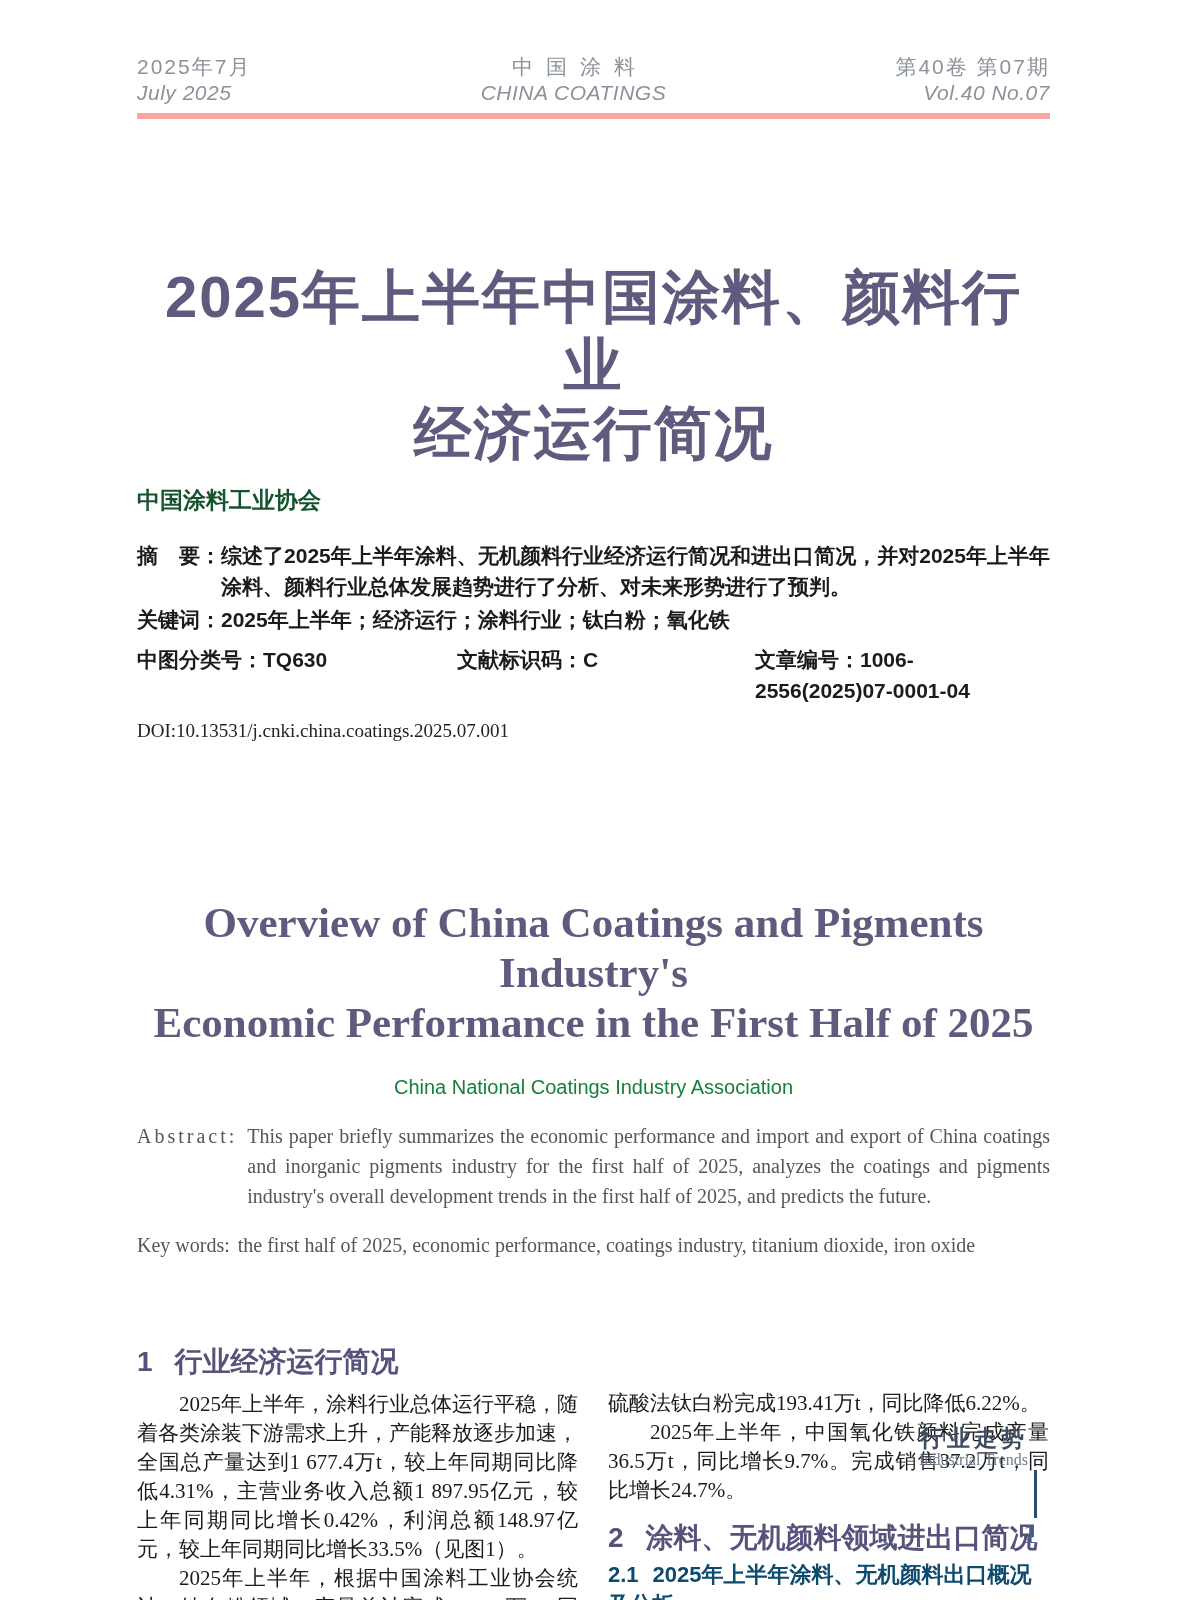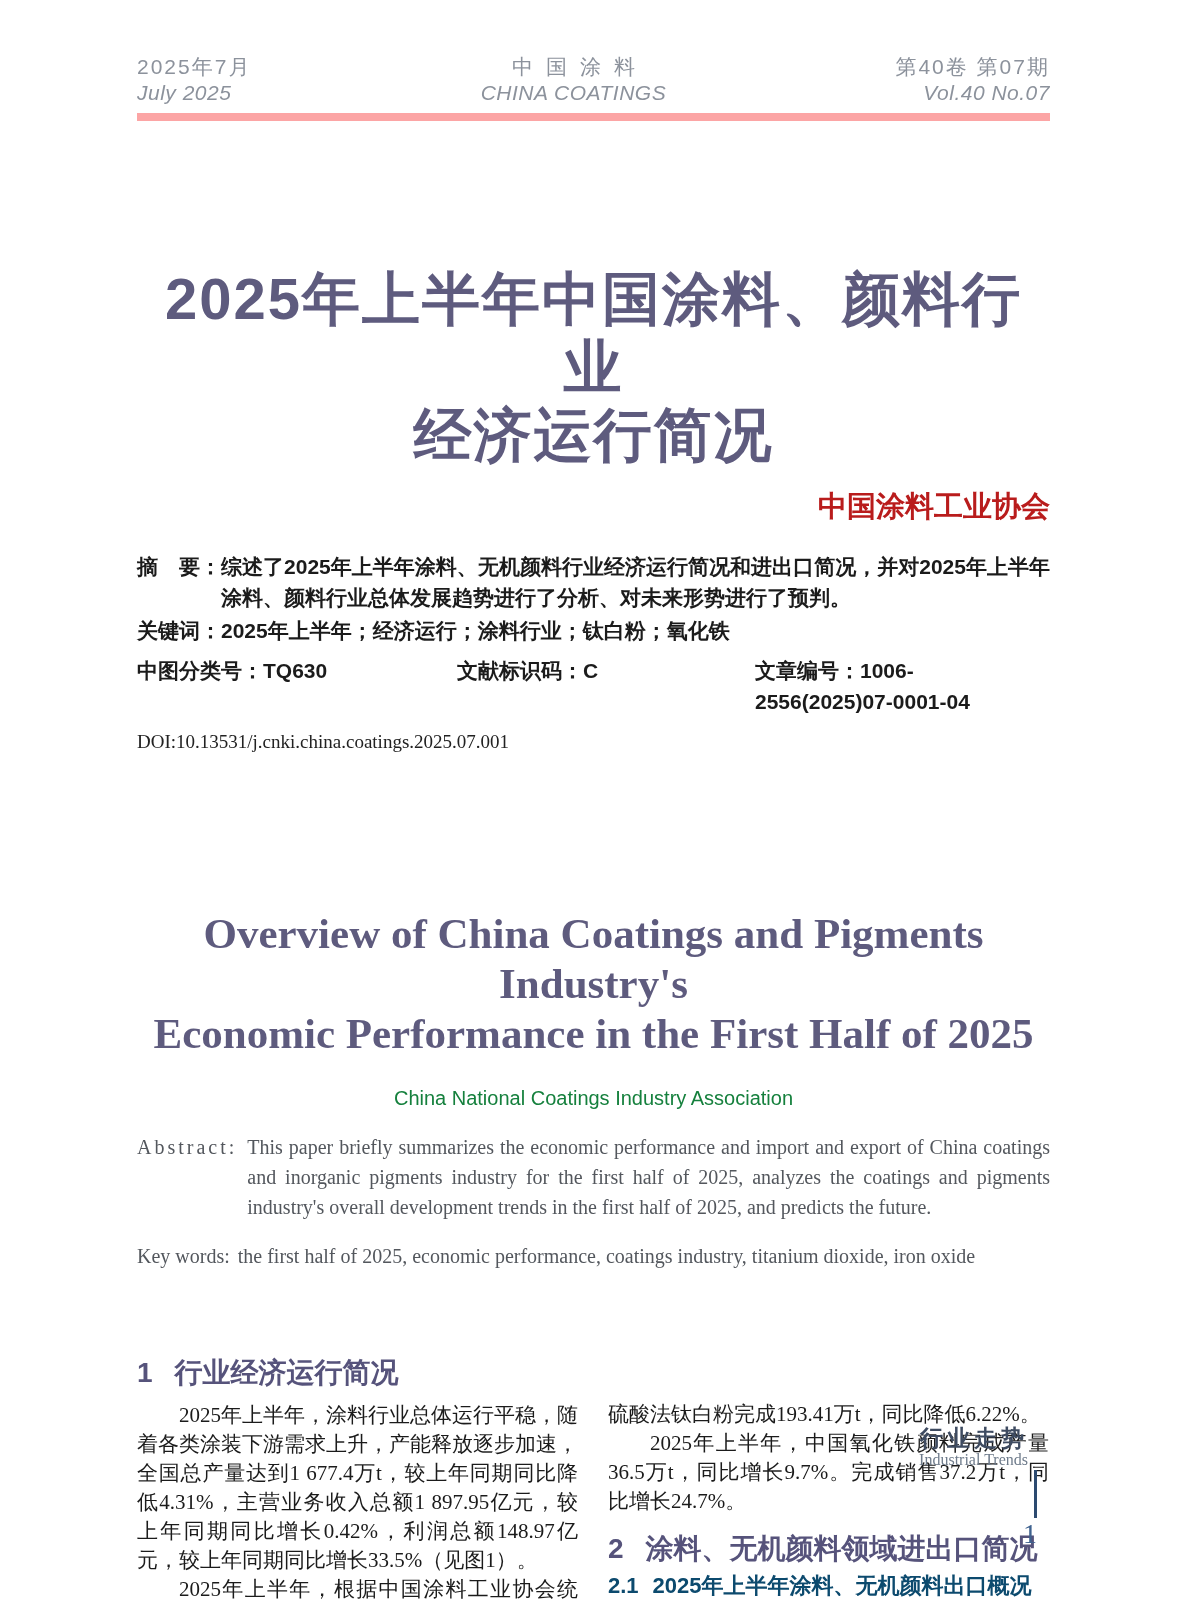--- a/index.html
+++ b/index.html
@@ -10,21 +10,21 @@
     background: #ffffff;
     overflow: hidden;
     font-family: "Liberation Sans", sans-serif;
   }
   .content { width: 913px; margin-left: 137px; }
 
   
   .j-header {
     display: flex; justify-content: space-between; align-items: flex-end;
     padding-top: 54px; padding-bottom: 7px;
-    border-bottom: 8px solid #fca5a5;
+    border-bottom: 6px solid #fca5a5;
     color: #8c929c;
     font-size: 21px; line-height: 26px;
   }
   .j-header .cell { display: flex; flex-direction: column; }
   .j-header .c-left  { text-align: left; }
   .j-header .c-mid   { text-align: center; justify-content: flex-end; }
   .j-header .c-right { text-align: right; }
   .j-header .zh { letter-spacing: 2px; }
   .j-header .c-mid .zh { letter-spacing: 13px; text-indent: 13px; }
   .j-header .en { letter-spacing: 0.5px; font-style: italic; }
@@ -32,22 +32,22 @@
   
   .title-zh {
     margin: 144px 0 0;
     text-align: center;
     font-family: "Liberation Sans", sans-serif;
     font-weight: 700;
     font-size: 58px; line-height: 68px;
     color: #5e5b7e; letter-spacing: 2px;
   }
   .author-zh {
-    margin-top: 18px; text-align: right;
-    font-weight: 700; font-size: 29px; color: #b91c1c;
+    margin-top: 18px; text-align: left;
+    font-weight: 700; font-size: 23px; color: #14532d;
   }
 
   
   .meta-zh {
     margin-top: 24px;
     font-weight: 700; font-size: 21px; line-height: 31px; color: #1b1b1b;
   }
   .hang-row { display: flex; }
   .hang-label { flex: none; white-space: pre; }
   .hang-text { flex: 1; text-align: justify; }

